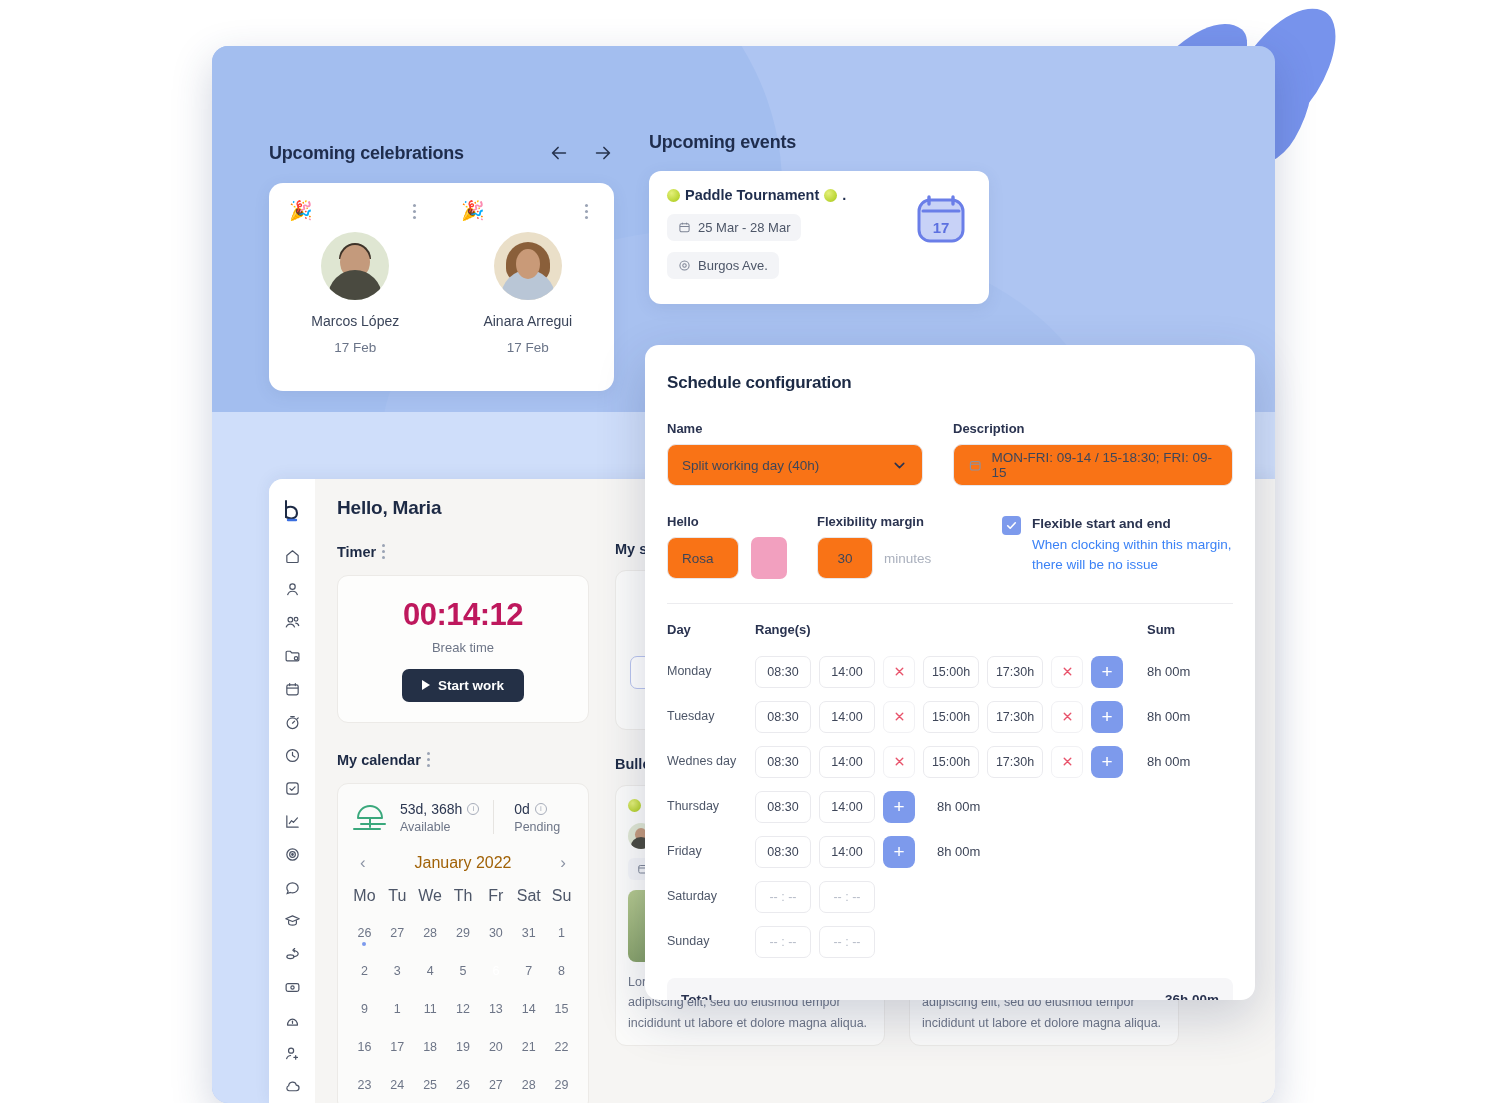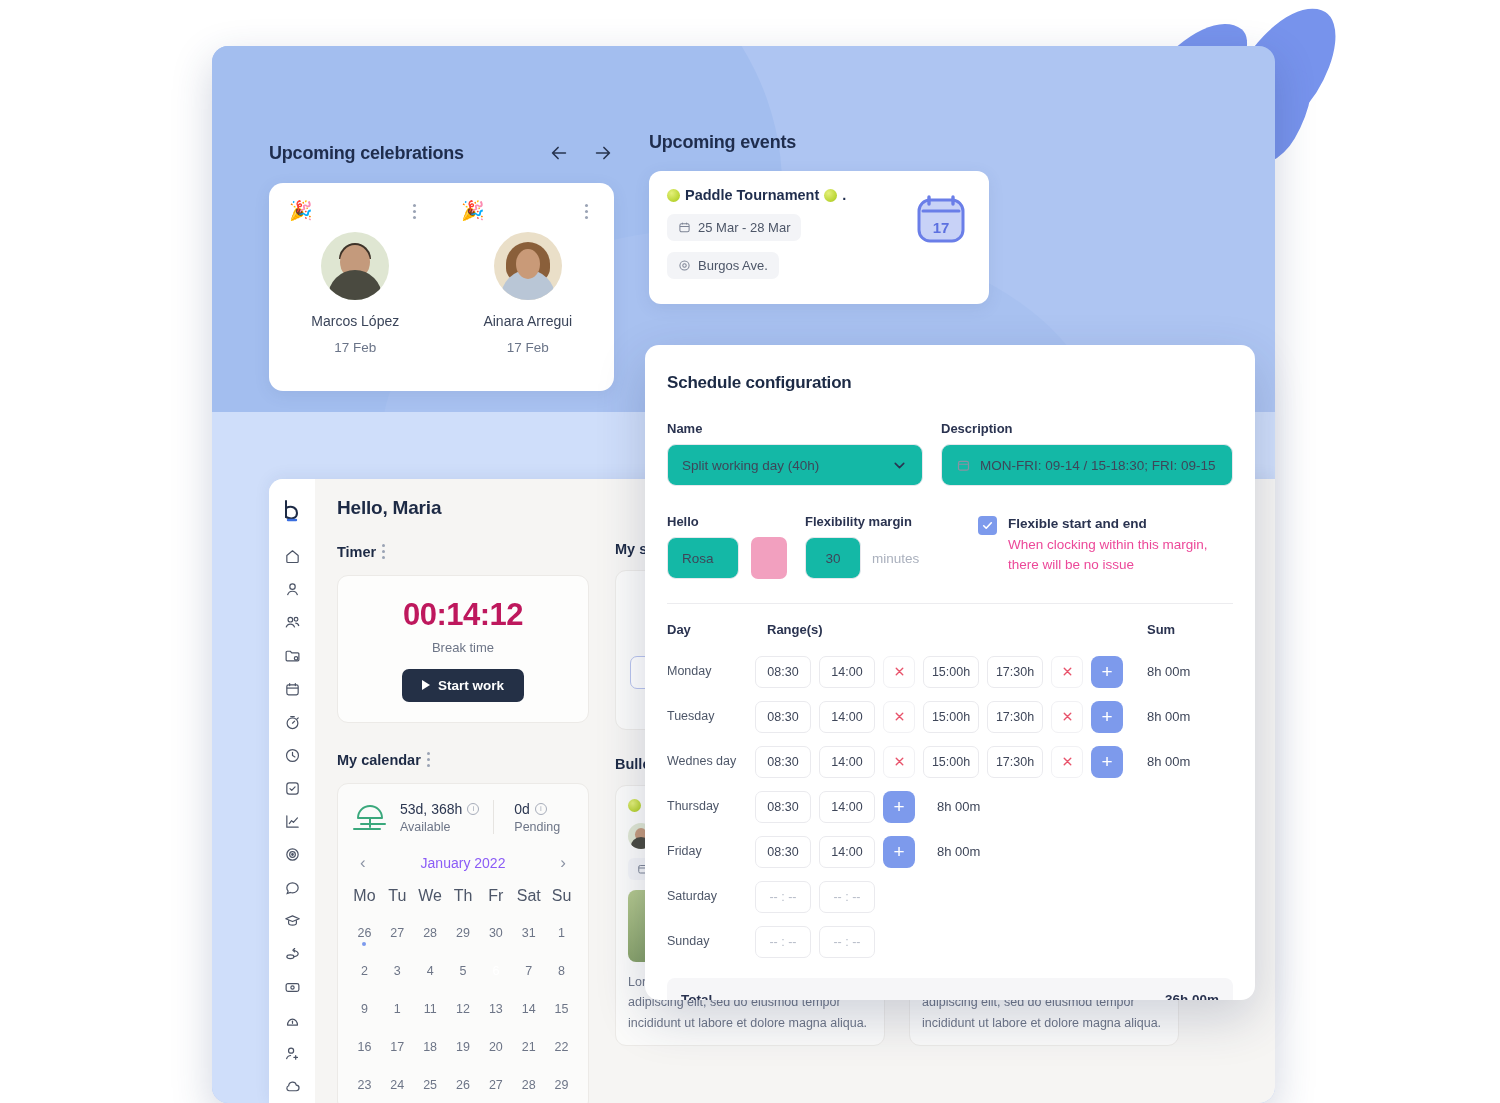--- a/index.html
+++ b/index.html
@@ -191,21 +191,21 @@
   .beach-icon { width: 46px; height: 38px; flex: none; }
   .sum-block { padding-left: 6px; }
   .sum-main { font-size: 14px; color: #2b3650; display: flex; align-items: center; gap: 5px; }
   .sum-sub { font-size: 12.5px; color: #6d7587; margin-top: 3px; }
   .sum-div { width: 1px; height: 34px; background: #e6e4e1; margin: 0 14px; }
   .info-c { width: 12px; height: 12px; border-radius: 50%; border: 1px solid #a7adba;
             font-size: 8px; line-height: 10px; text-align: center; color: #a7adba; }
 
   .cal-nav { display: flex; align-items: center; justify-content: space-between;
              margin-top: 17px; padding: 0 6px; }
-  .cal-month { font-size: 14px; color: #8b5cf6; }
+  .cal-month { font-size: 16px; color: #a16207; }
   .cal-chev { font-size: 17px; color: #8b93a4; cursor: pointer; padding: 0 6px; }
   .cal-grid { display: grid; grid-template-columns: repeat(7, 1fr); margin-top: 14px;
               row-gap: 2px; }
   .cal-dow { text-align: center; font-size: 16px; color: #4d5668; padding-bottom: 8px; }
   .cal-day { text-align: center; font-size: 12.5px; color: #6d7587; height: 36px;
              display: flex; align-items: center; justify-content: center; position: relative;
              cursor: pointer; }
   .cal-day.sel { color: #fff; }
   .cal-day.sel::before { content: ""; position: absolute; width: 27px; height: 27px;
                          border-radius: 50%; background: #7d9aec; z-index: -1; }
@@ -247,44 +247,44 @@
   #modal {
     position: absolute; left: 645px; top: 345px;
     width: 610px; height: 655px;
     background: #fff; border-radius: 14px;
     box-shadow: 0 18px 50px rgba(35,50,95,.20);
     overflow: hidden;
   }
   #modal-title { font-size: 17px; font-weight: 700; color: #1c2a45;
                  padding: 28px 0 0 22px; letter-spacing: -.2px; }
   .m-body { padding: 0 22px; }
-  .m-row { display: flex; gap: 18px; margin-top: 28px; }
+  .m-row { display: flex; gap: 30px; margin-top: 28px; }
   .fld-label { font-size: 13px; font-weight: 700; color: #2a3350; margin-bottom: 8px; }
   .fld-box { border: 1px solid #e7e7ec; border-radius: 9px; height: 42px;
              display: flex; align-items: center; padding: 0 14px;
-             font-size: 13.5px; color: #3e4659; background: #14b8a6; text-align: right; }
+             font-size: 13.5px; color: #3e4659; background: #f97316; }
   .fld-box.select { justify-content: space-between; cursor: pointer; }
   .fld-box.withicon { gap: 9px; }
   .chev-d { color: #2a3350; display: flex; }
   .swatch { width: 36px; height: 42px; border-radius: 7px; background: #f2a0bf; flex: none;
             cursor: pointer; }
   .minutes { font-size: 13.5px; color: #aab0bd; align-self: center; margin-left: 11px; }
   .cbx { width: 19px; height: 19px; border-radius: 4px; background: #7d9aec; flex: none;
          display: flex; align-items: center; justify-content: center; cursor: pointer; }
   .cbx svg { display: block; }
   .chk-title { font-size: 13.5px; font-weight: 700; color: #2a3350; }
-  .chk-sub { font-size: 13.5px; color: #ec4899; line-height: 1.45; margin-top: 4px; }
+  .chk-sub { font-size: 13.5px; color: #3b82f6; line-height: 1.45; margin-top: 4px; }
 
   .m-divider { height: 1px; background: #ececef; margin: 24px 22px 0; }
 
   
   #sched-table { padding: 0 22px; margin-top: 18px; }
   .th-row { display: flex; align-items: center; font-size: 13px; font-weight: 700;
             color: #2a3350; padding-bottom: 12px; }
-  .th-day { width: 100px; flex: none; }
+  .th-day { width: 88px; flex: none; }
   .th-range { flex: 1; }
   .th-sum { width: 86px; flex: none; }
   .tr { display: flex; align-items: center; height: 45px; }
   .td-day { width: 88px; flex: none; font-size: 12.5px; color: #4d5668; line-height: 1.35;
             padding-right: 6px; }
   .td-ranges { flex: 1; display: flex; align-items: center; gap: 8px; }
   .time-in { width: 56px; height: 32px; border: 1px solid #eaeaee; border-radius: 7px;
              display: flex; align-items: center; justify-content: center;
              font-size: 12.5px; color: #3e4659; background: #fff; cursor: text; }
   .time-in.empty { color: #b6bcc8; }

